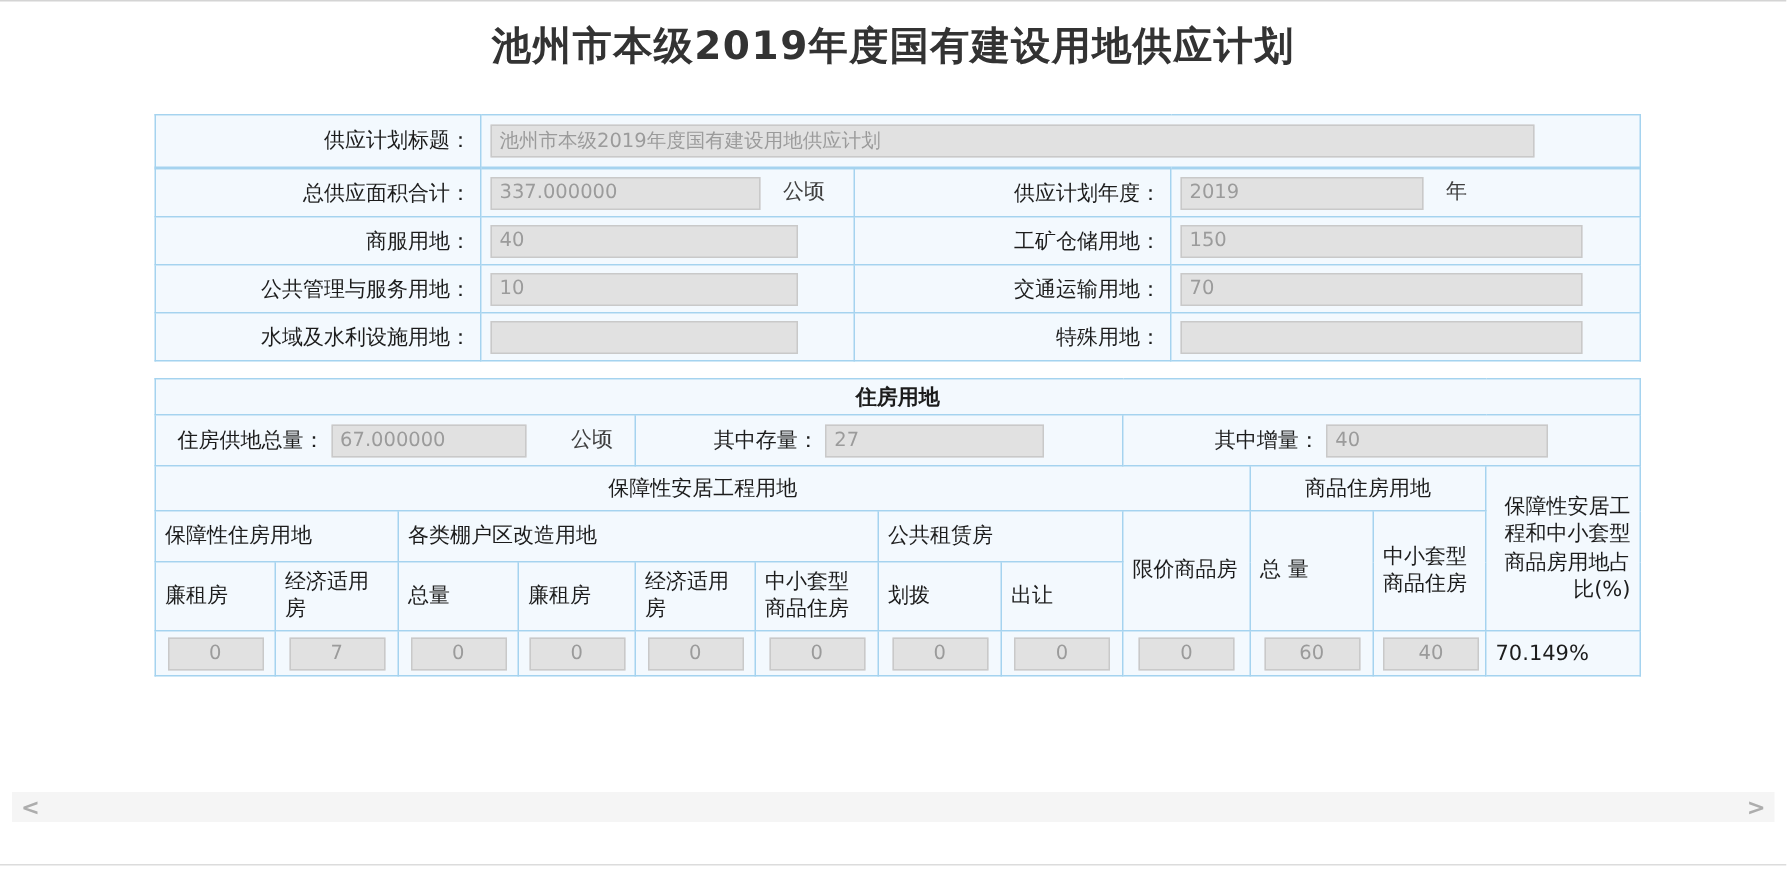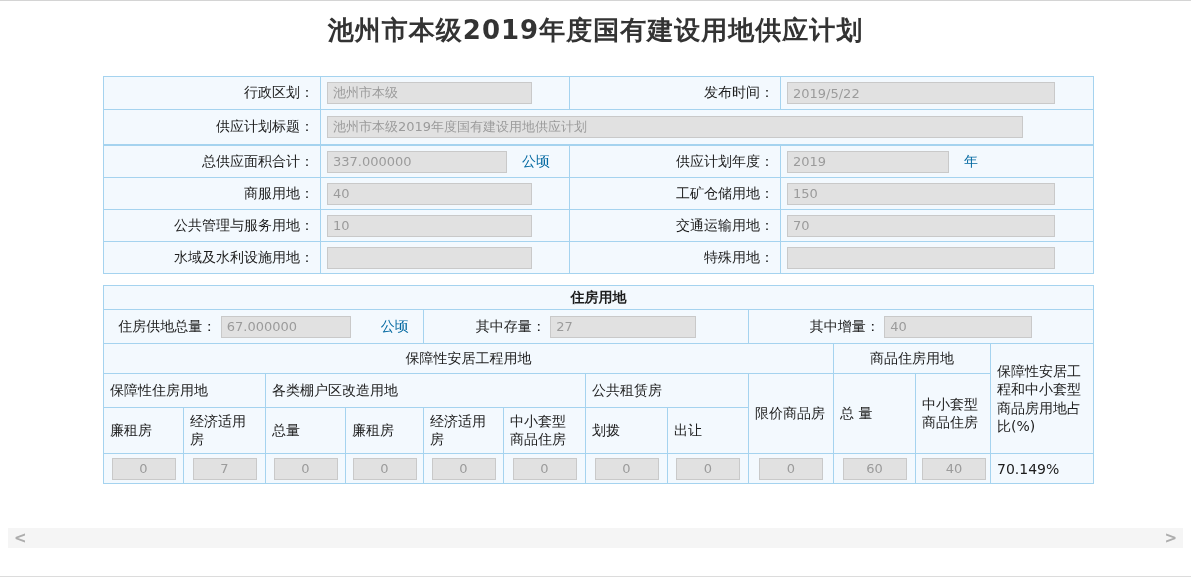--- a/index.html
+++ b/index.html
@@ -33,25 +33,25 @@
   td.ctr{text-align:center;}
   input.fld{
     background:#e1e1e1;border:1px solid #c9c9c9;color:#9b9b9b;
     font-size:13px;height:22px;padding:1px 5px;box-sizing:border-box;
     font-family:"DejaVu Sans","Liberation Sans",sans-serif;vertical-align:middle;
   }
   .in-l{width:205px;} .in-l-n{width:180px;} .in-title{width:696px;}
   .in-r{width:268px;} .in-r-n{width:162px;}
   .in-t1{width:130px;} .in-t2{width:146px;} .in-t3{width:148px;}
   .in-d{width:64px;height:20px;text-align:center;}
-  .unit{margin-left:15px;color:#0369a1;font-size:14px;}
+  .unit{margin-left:15px;color:#404040;font-size:14px;}
   .unit-wide{margin-left:30px;}
   td.hdrA{text-align:center;font-size:14px;}
   td.hdrB{text-align:left;font-size:13px;line-height:1.25;}
-  td.ratio-h{text-align:left;font-size:12px;line-height:1.3;padding:0 4px;}
+  td.ratio-h{text-align:right;font-size:12px;line-height:1.3;padding:0 4px;}
   td.dcell{text-align:center;padding:0 4px;}
   td.ratio-v{background:#f0f0f0;color:#9b9b9b;text-align:left;font-size:13px;}
   .hscroll{
     position:absolute;top:528px;left:8px;width:1175px;height:20px;
     background:#f5f5f5;
   }
   .chev{
     position:absolute;top:0;height:20px;line-height:20px;
     color:#adadad;font-weight:bold;font-size:15px;cursor:pointer;
     font-family:"DejaVu Sans",sans-serif;
@@ -70,30 +70,20 @@
 <div class="wrap">
 
   <table class="sec sec1">
     <colgroup>
         <col style="width:217px">
         <col style="width:249px">
         <col style="width:211px">
         <col style="width:313px">
       </colgroup>
     <tbody>
-    <tr class="h33">
-      <td class="lbl">行政区划：</td>
-      <td class="inp">
-        <input class="fld in-l" readonly="" value="池州市本级" style="">
-      </td>
-      <td class="lbl">发布时间：</td>
-      <td class="inp">
-        <input class="fld in-r" readonly="" value="2019/5/22" style="">
-      </td>
-    </tr>
     <tr class="h35">
       <td class="lbl">供应计划标题：</td>
       <td class="inp" colspan="3">
         <input class="fld in-title" readonly="" value="池州市本级2019年度国有建设用地供应计划" style="">
       </td>
     </tr>
   </tbody>
     </table>
 
   <table class="sec sec2">

